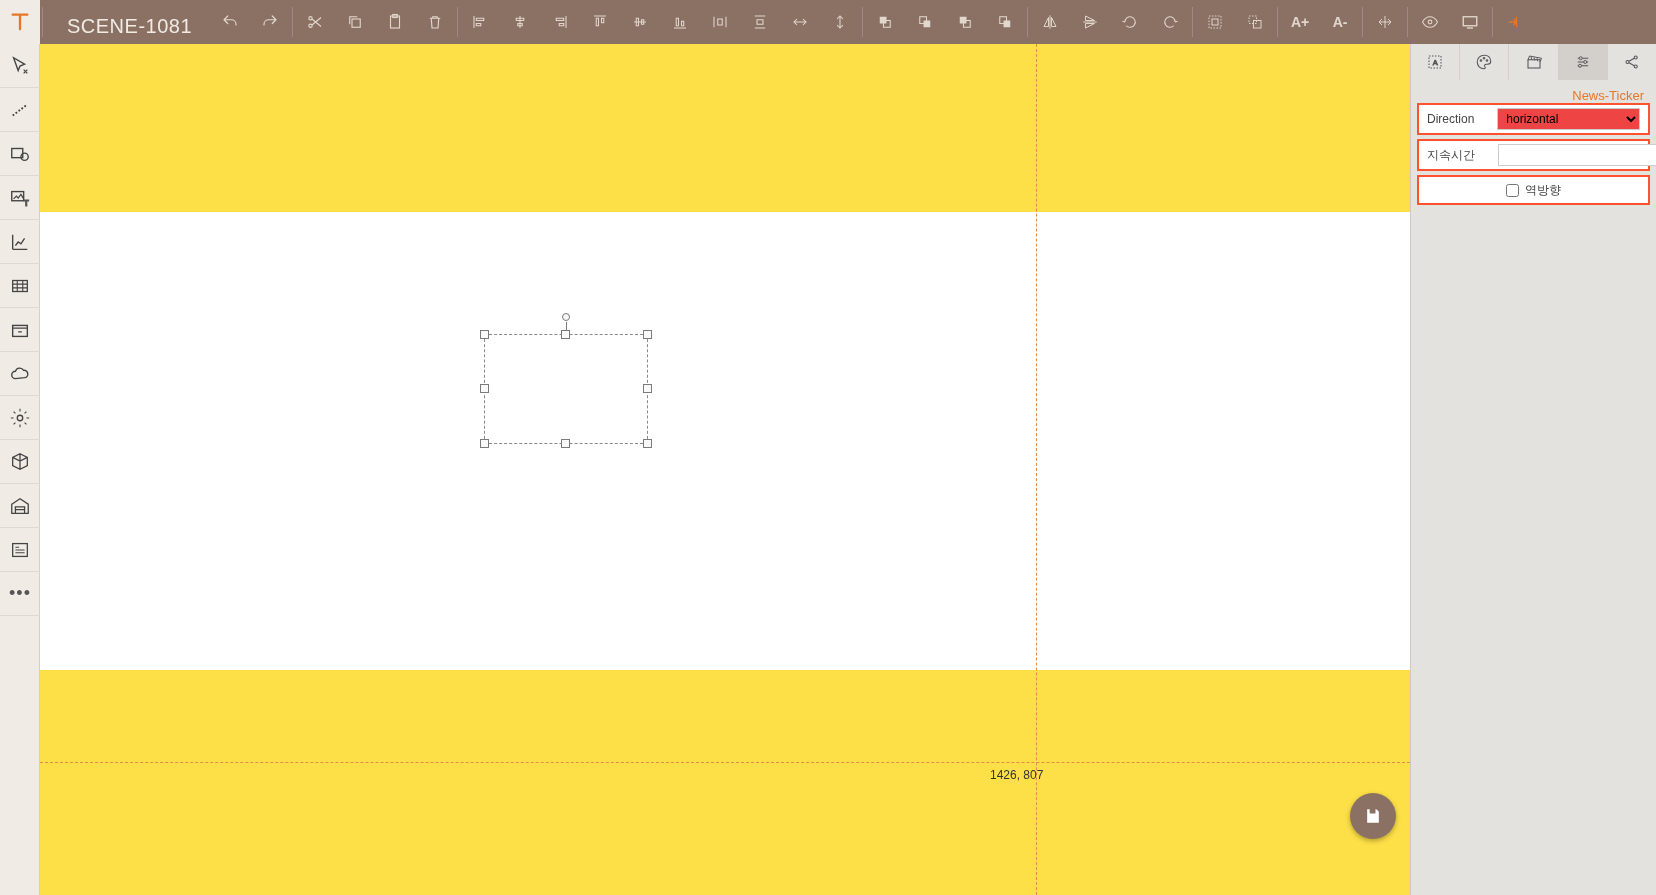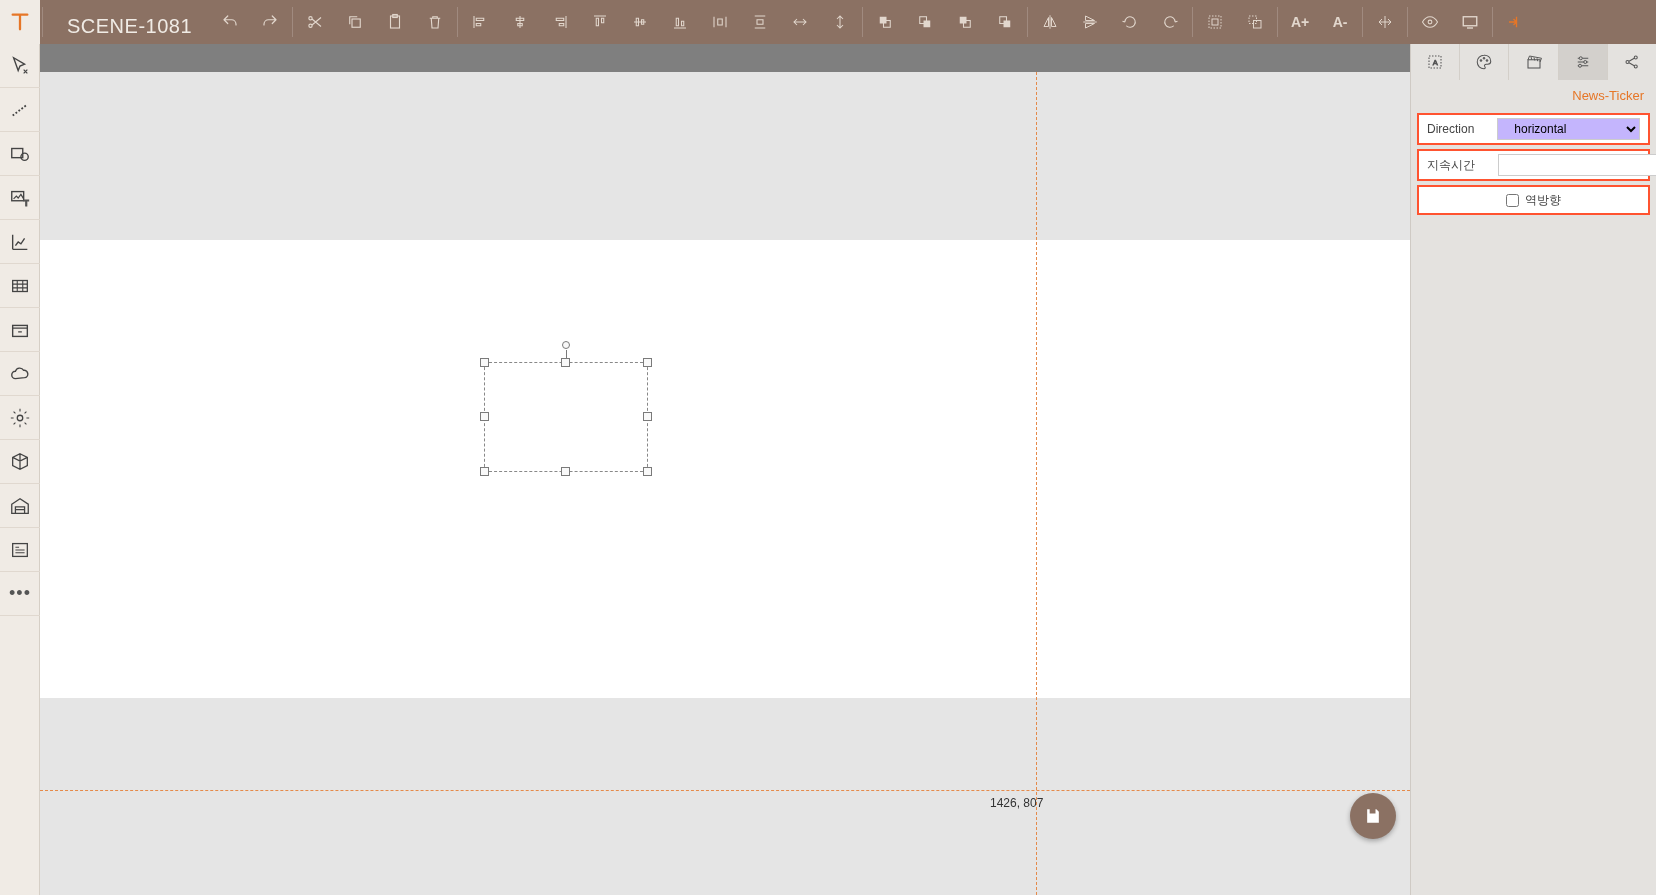--- a/index.html
+++ b/index.html
@@ -58,21 +58,21 @@
   .left-tool {
     width: 40px; height: 44px;
     display: flex; align-items: center; justify-content: center;
     cursor: pointer;
     border-bottom: 1px solid #e0d8cf;
   }
   .left-tool svg { width: 22px; height: 22px; stroke: #555; fill: none; }
   .left-tool.more span { font-size: 18px; color: #555; letter-spacing: 1px; }
 
   
-  .stage-wrap { flex: 1; position: relative; background: #e5e5e5; overflow: hidden; margin-top: 28px; }
+  .stage-wrap { flex: 1; position: relative; background: #fde047; overflow: hidden; }
   .canvas-page {
     position: absolute;
     left: 0; right: 0;
     top: 168px;
     height: 458px;
     background: #fff;
   }
   .ruler-v {
     position: absolute;
     top: 0; bottom: 0;
@@ -152,21 +152,21 @@
     display: flex; align-items: center; justify-content: center;
     cursor: pointer;
     border-right: 1px solid #d3cfc9;
   }
   .insp-tab:last-child { border-right: none; }
   .insp-tab.active { background: #d3d0cc; }
   .insp-tab svg { width: 18px; height: 18px; stroke: #555; fill: none; }
 
   .panel-title {
     text-align: right;
-    padding: 8px 12px 10px 0;
+    padding: 8px 12px 0 0;
     color: #e67627;
     font-size: 13px;
     background: #e4e2df;
   }
 
   .prop-rows { padding: 0 6px; }
   .prop-row {
     border: 2px solid #ff5330;
     background: #fff;
     margin-bottom: 4px;
@@ -176,23 +176,23 @@
     min-height: 30px;
     font-size: 12px;
     color: #444;
   }
   .prop-row.center { justify-content: center; }
   .prop-label { margin-right: 23px; white-space: nowrap; }
   .prop-row select {
     flex: 1;
     height: 22px;
     border: 1px solid #ccc;
-    background: #c4b5fd;
+    background: #ef4444;
     font-size: 12px;
-    padding: 0 12px;
+    padding: 0 4px;
   }
   .prop-row input[type="text"] {
     flex: 1;
     height: 22px;
     border: 1px solid #ccc;
     background: #fff;
     font-size: 12px;
     padding: 0 6px;
   }
   .prop-row input[type="checkbox"] {

